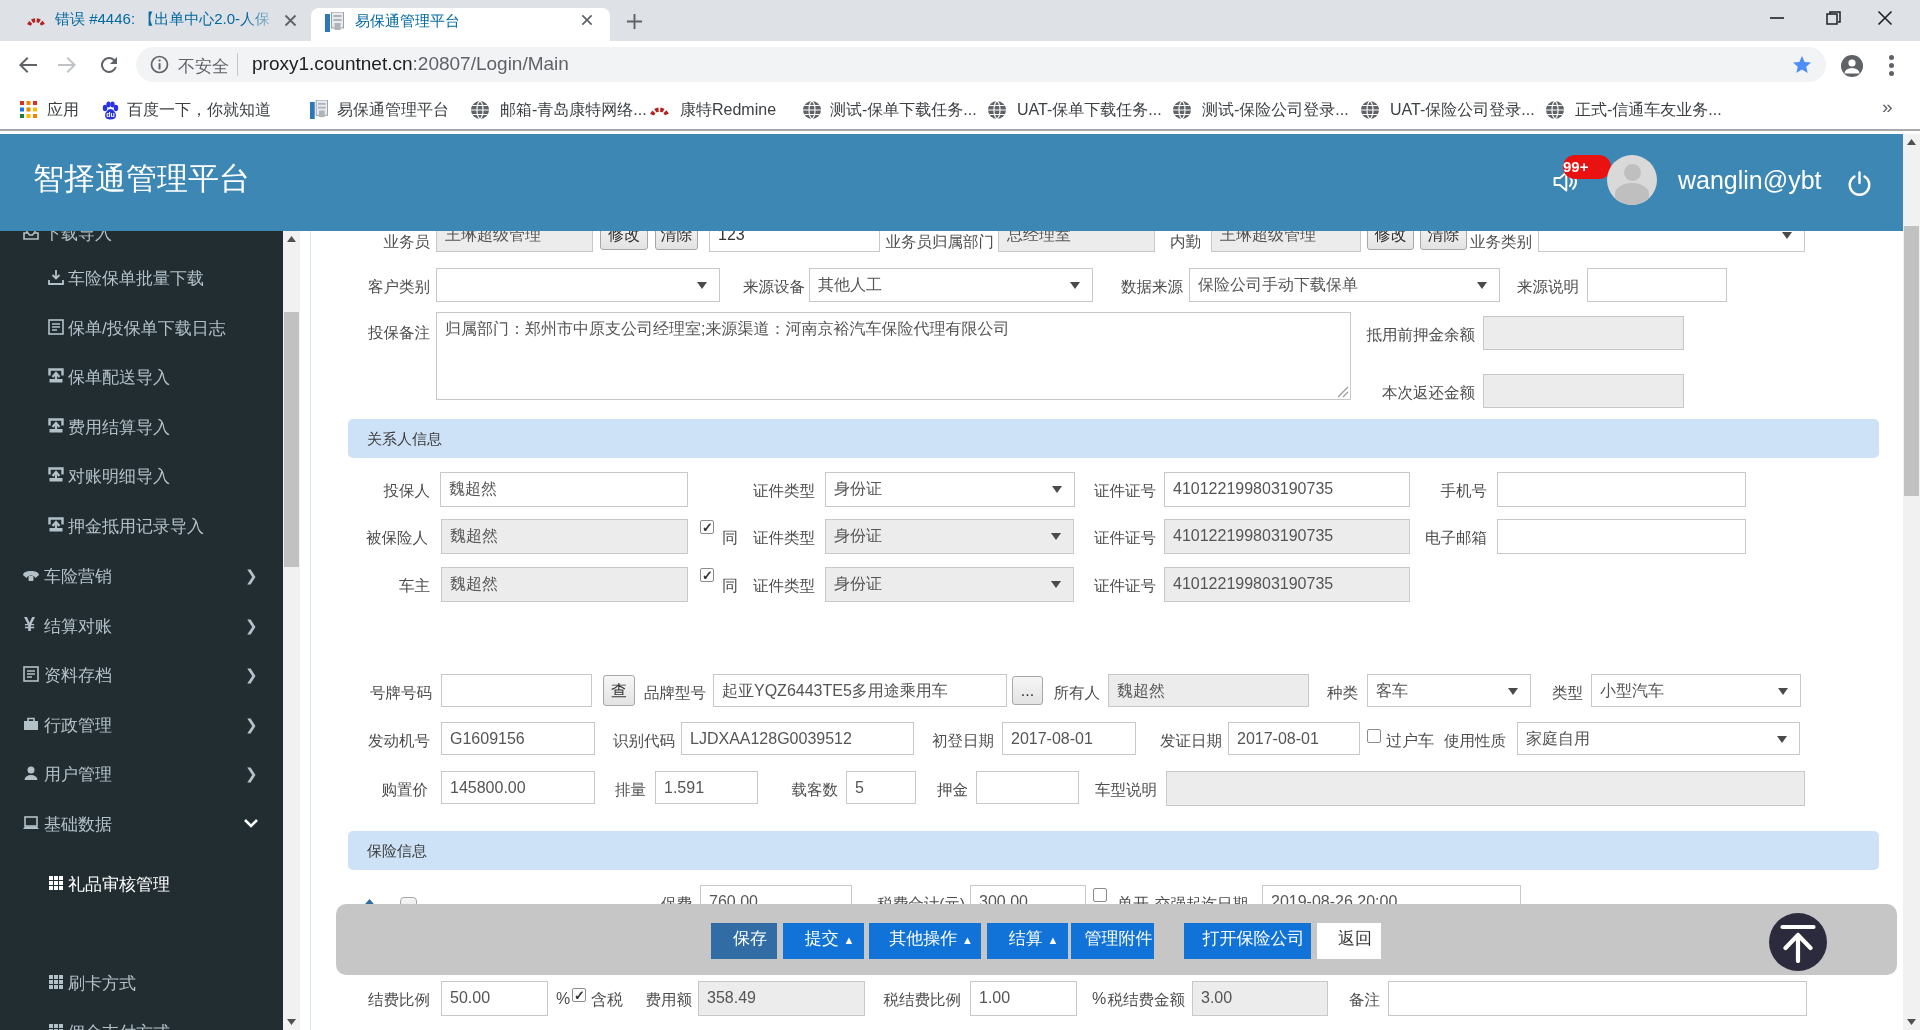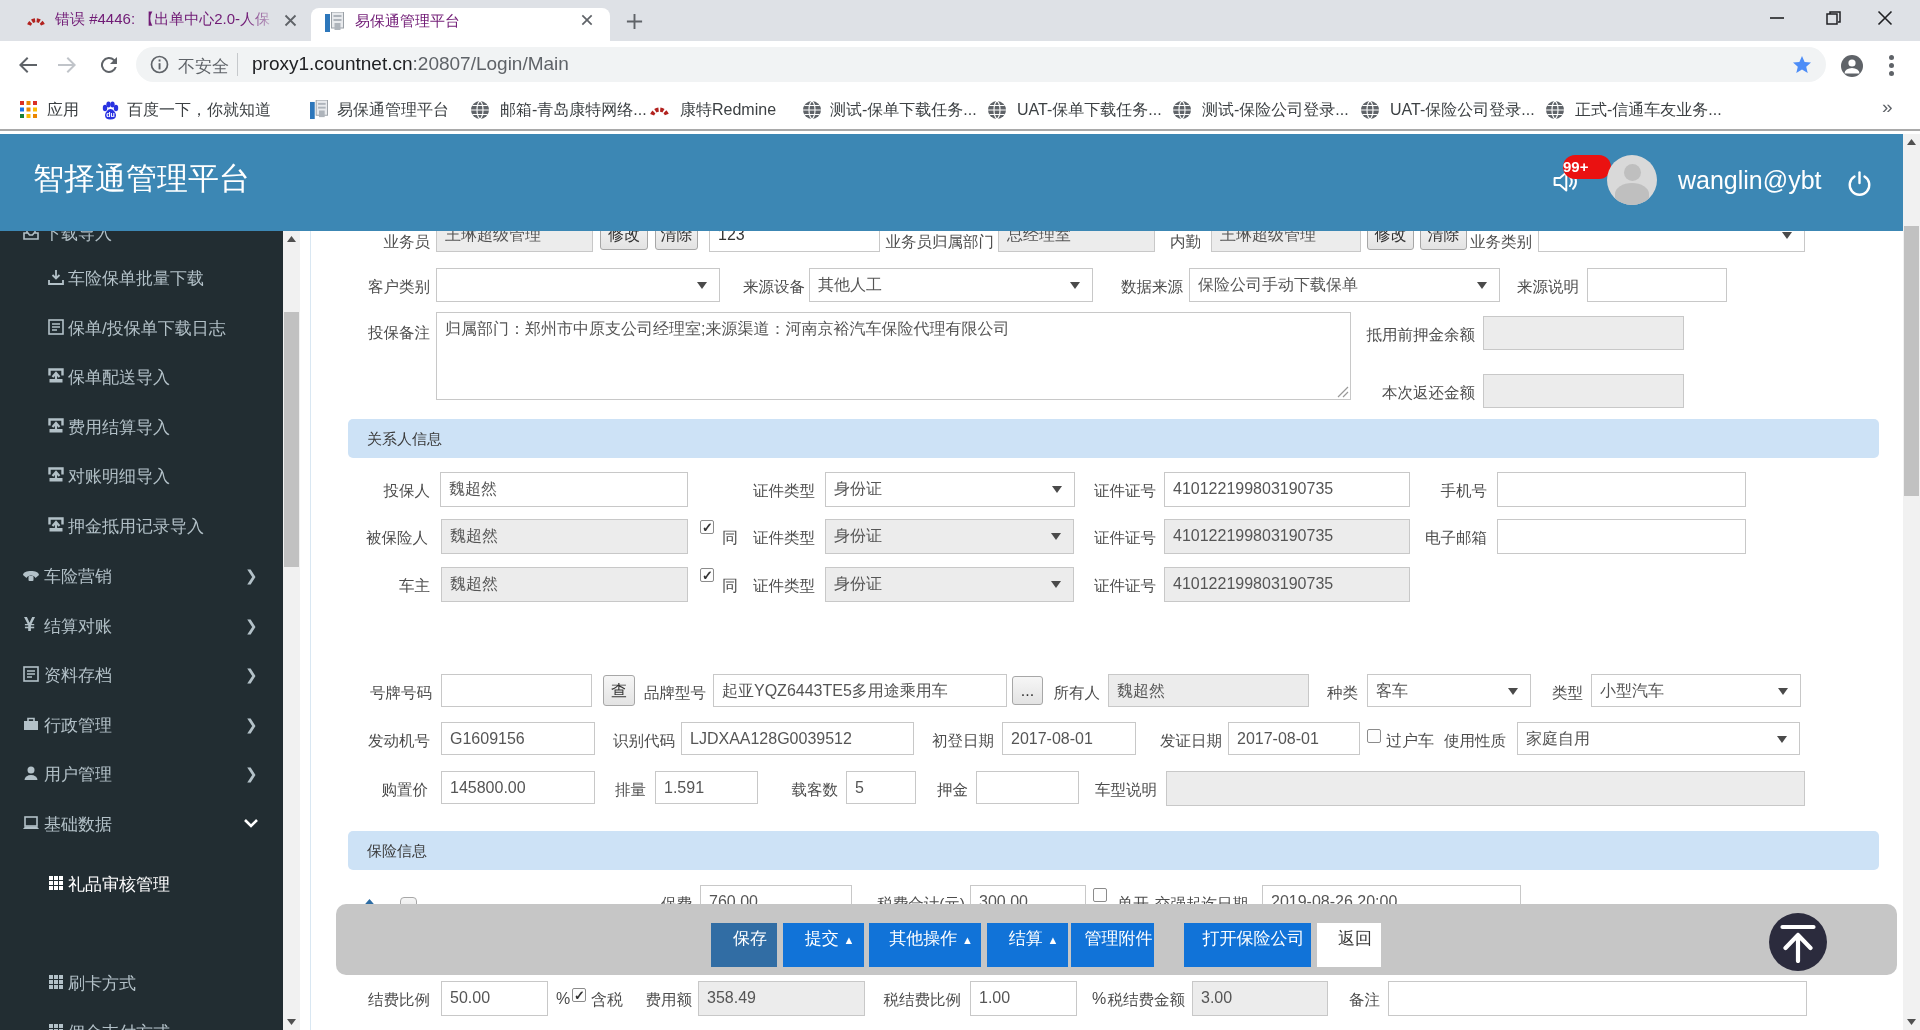--- a/index.html
+++ b/index.html
@@ -3,21 +3,21 @@
 <meta charset="utf-8">
 <style>
 * { margin:0; padding:0; box-sizing:border-box; }
 html,body { width:1920px; height:1030px; overflow:hidden; font-family:"Liberation Sans",sans-serif; background:#fff; }
 .abs { position:absolute; }
 
 #tabbar { position:absolute; left:0; top:0; width:1920px; height:41px; background:#dee1e6; }
 #navbar { position:absolute; left:0; top:41px; width:1920px; height:47px; background:#fff; }
 #bookbar { position:absolute; left:0; top:88px; width:1920px; height:43px; background:#fff; border-bottom:2px solid #a9a9a9; }
 .tab-active { position:absolute; left:311px; top:8px; width:299px; height:33px; background:#fff; border-radius:8px 8px 0 0; }
-.tabtxt { font-size:15px; color:#701a75; white-space:nowrap; overflow:hidden; }
+.tabtxt { font-size:15px; color:#0369a1; white-space:nowrap; overflow:hidden; }
 .urlpill { position:absolute; left:136px; width:1690px; height:35px; border-radius:18px; background:#f1f3f4; }
 .bk { position:absolute; top:12px; font-size:16px; color:#3c4043; white-space:nowrap; }
 
 #apphdr { position:absolute; left:0; top:134px; width:1903px; height:97px; background:#3c87b4; z-index:20; }
 #sidebar { position:absolute; left:0; top:231px; width:283px; height:799px; background:#222d32; z-index:5; }
 #sidescroll { position:absolute; left:283px; top:231px; width:17px; height:799px; background:#f1f1f1; z-index:6; }
 #pagescroll { position:absolute; left:1903px; top:134px; width:17px; height:896px; background:#f1f1f1; z-index:30; }
 #content { position:absolute; left:300px; top:231px; width:1603px; height:799px; background:#fff; z-index:1; }
 .mi { position:absolute; left:0; width:283px; height:50px; color:#b3c1c8; font-size:17px; }
 .mi .ic { position:absolute; left:22px; top:16px; width:18px; height:18px; }
@@ -29,21 +29,21 @@
 .lbl { position:absolute; font-size:15.5px; color:#4d4d4d; white-space:nowrap; text-align:right; }
 .inp { position:absolute; background:#fff; border:1px solid #c8c8c8; font-size:16px; color:#555; padding:0 8px; line-height:32px; white-space:nowrap; overflow:hidden; }
 .dis { background:#ececec; }
 .sel { position:absolute; background:#fff; border:1px solid #c8c8c8; font-size:16px; color:#555; padding:0 8px; line-height:32px; }
 .sel .ar { position:absolute; right:12px; top:13px; width:0; height:0; border-left:5px solid transparent; border-right:5px solid transparent; border-top:7px solid #4a4a4a; }
 .sel.dis { background:#ececec; }
 .btn { position:absolute; background:linear-gradient(#f6f6f6,#e3e3e3); border:1px solid #a7a7a7; font-size:16px; color:#333; text-align:center; border-radius:3px; }
 .secbar { position:absolute; left:48px; width:1531px; height:39px; background:#cde2f6; border-radius:5px; font-size:15px; color:#3b3b3b; line-height:39px; padding-left:19px; }
 .cb { position:absolute; width:14px; height:14px; border:1px solid #8b8b8b; background:#fdfdfd; border-radius:2px; }
 .cb.ck::after { content:"\2713"; position:absolute; left:1px; top:-1px; font-size:13px; font-weight:bold; color:#333; }
-.bluebtn { position:absolute; top:923px; height:44px; background:#1173d8; color:#fff; font-size:17px; text-align:center; line-height:32px; z-index:45;padding-left:12px; }
+.bluebtn { position:absolute; top:923px; height:36px; background:#1173d8; color:#fff; font-size:17px; text-align:center; line-height:32px; z-index:45;padding-left:12px; }
 </style>
 </head>
 <body>
 <div id="tabbar">
 
   <svg class="abs" style="left:27px;top:12px" width="18" height="18" viewBox="0 0 18 18">
       <path d="M2 13 A7.5 7.5 0 0 1 16 13" fill="none" stroke="#b2221f" stroke-width="4" stroke-dasharray="3.2 1.6"></path>
     </svg>
   <div class="abs tabtxt" style="left:55px;top:10px;width:225px;-webkit-mask-image:linear-gradient(90deg,#000 85%,transparent)">错误 #4446: 【出单中心2.0-人保</div>
   <svg class="abs" style="left:283px;top:13px" width="15" height="15" viewBox="0 0 15 15">

